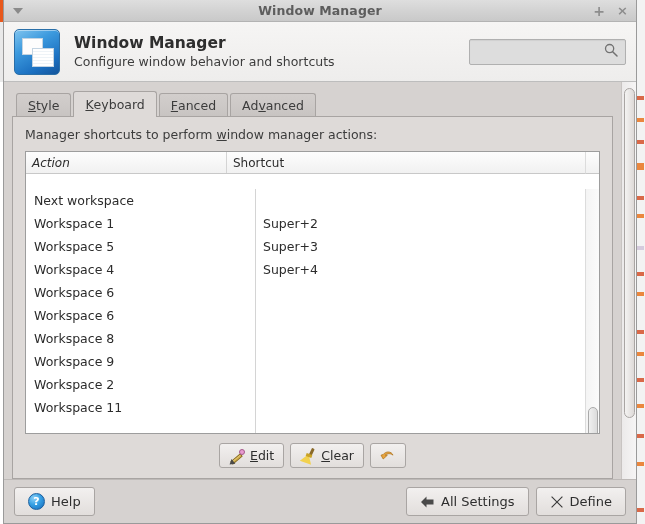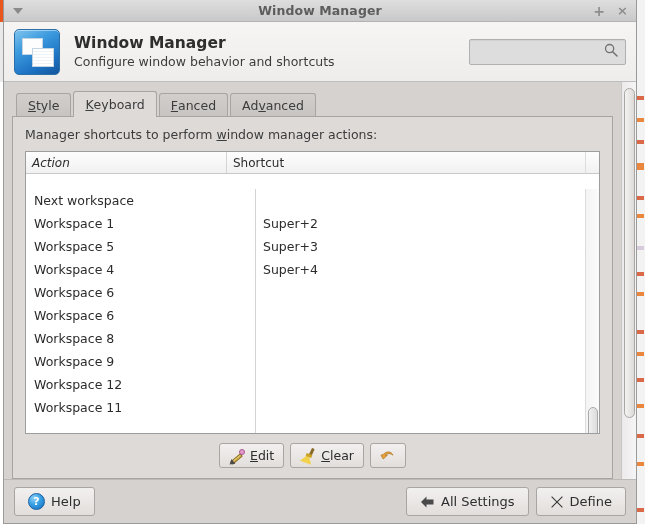--- a/index.html
+++ b/index.html
@@ -445,21 +445,21 @@
             </div>
             <div class="trow">
               <div class="c-action">Workspace 8</div>
               <div class="c-shortcut"></div>
             </div>
             <div class="trow">
               <div class="c-action">Workspace 9</div>
               <div class="c-shortcut"></div>
             </div>
             <div class="trow">
-              <div class="c-action">Workspace 12</div>
+              <div class="c-action">Workspace 2</div>
               <div class="c-shortcut"></div>
             </div>
             <div class="trow">
               <div class="c-action">Workspace 11</div>
               <div class="c-shortcut"></div>
             </div>
           </div>
             <div id="tree-scroll" style="flex: 1 1 auto;">
               <div id="tree-thumb"></div>
             </div>

